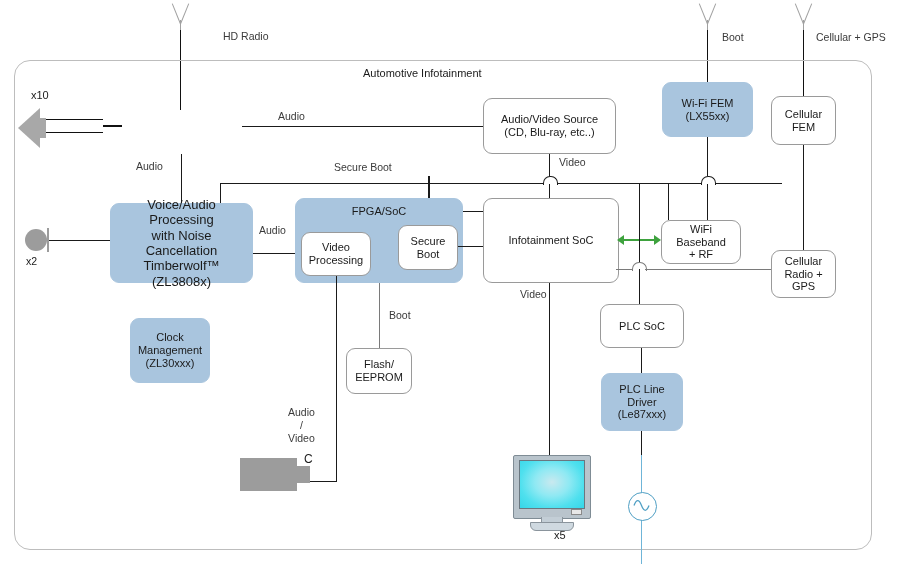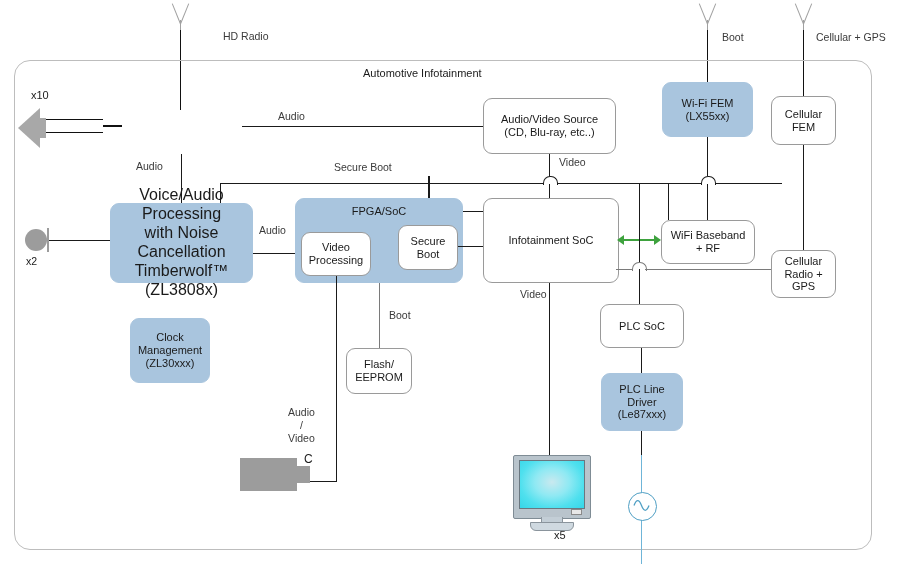--- a/index.html
+++ b/index.html
@@ -160,21 +160,21 @@
   <div class="wire v" style="left:803px;top:145px;height:38px;"></div>
   <div class="wire v" style="left:803px;top:183px;height:67px;"></div>
 
   <div class="wire v" style="left:668px;top:183px;height:37px;"></div>
 
   <div class="mic-dot" style="left:25px;top:229px;width:22px;height:22px;"></div>
   <div class="mic-stem" style="left:47px;top:228px;width:2px;height:24px;"></div>
   <div class="cnt-label" style="left:26px;top:255px;font-size:10.5px;">x2</div>
   <div class="wire h" style="left:49px;top:240px;width:61px;"></div>
 
-  <div class="node blue" style="left:110px;top:203px;width:143px;height:80px;font-size:16px;">Voice/Audio Processing
+  <div class="node blue" style="left:110px;top:203px;width:143px;height:80px;font-size:13px;">Voice/Audio Processing
 with Noise Cancellation
 Timberwolf™
 (ZL3808x)</div>
 
   <div class="wire h" style="left:253px;top:253px;width:53px;"></div>
   <div class="wlabel" style="left:259px;top:224px;">Audio</div>
 
   <div class="node blue" style="left:295px;top:198px;width:168px;height:85px;align-items:flex-start;padding-top:6px;">FPGA/SoC</div>
   <div class="node white" style="left:301px;top:232px;width:70px;height:44px;">Video
 Processing</div>
@@ -182,21 +182,21 @@
 Boot</div>
 
   <div class="wire h" style="left:458px;top:246px;width:25px;"></div>
 
   <div class="node white" style="left:483px;top:198px;width:136px;height:85px;">Infotainment SoC</div>
 
   <div class="garrow-line" style="left:623px;top:239px;width:32px;"></div>
   <div class="garrow-head left" style="left:617px;top:235px;"></div>
   <div class="garrow-head right" style="left:654px;top:235px;"></div>
 
-  <div class="node white" style="left:661px;top:220px;width:94px;height:44px;">WiFi Baseband
+  <div class="node white" style="left:661px;top:220px;width:80px;height:44px;">WiFi Baseband
 + RF</div>
 
   <div class="node white" style="left:771px;top:250px;width:65px;height:48px;">Cellular
 Radio +
 GPS</div>
 
   <div class="wire h gray" style="left:616px;top:269px;width:17px;"></div>
   <div class="hop gray" style="left:632px;top:262px;"></div>
   <div class="wire h gray" style="left:645px;top:269px;width:126px;"></div>
 

